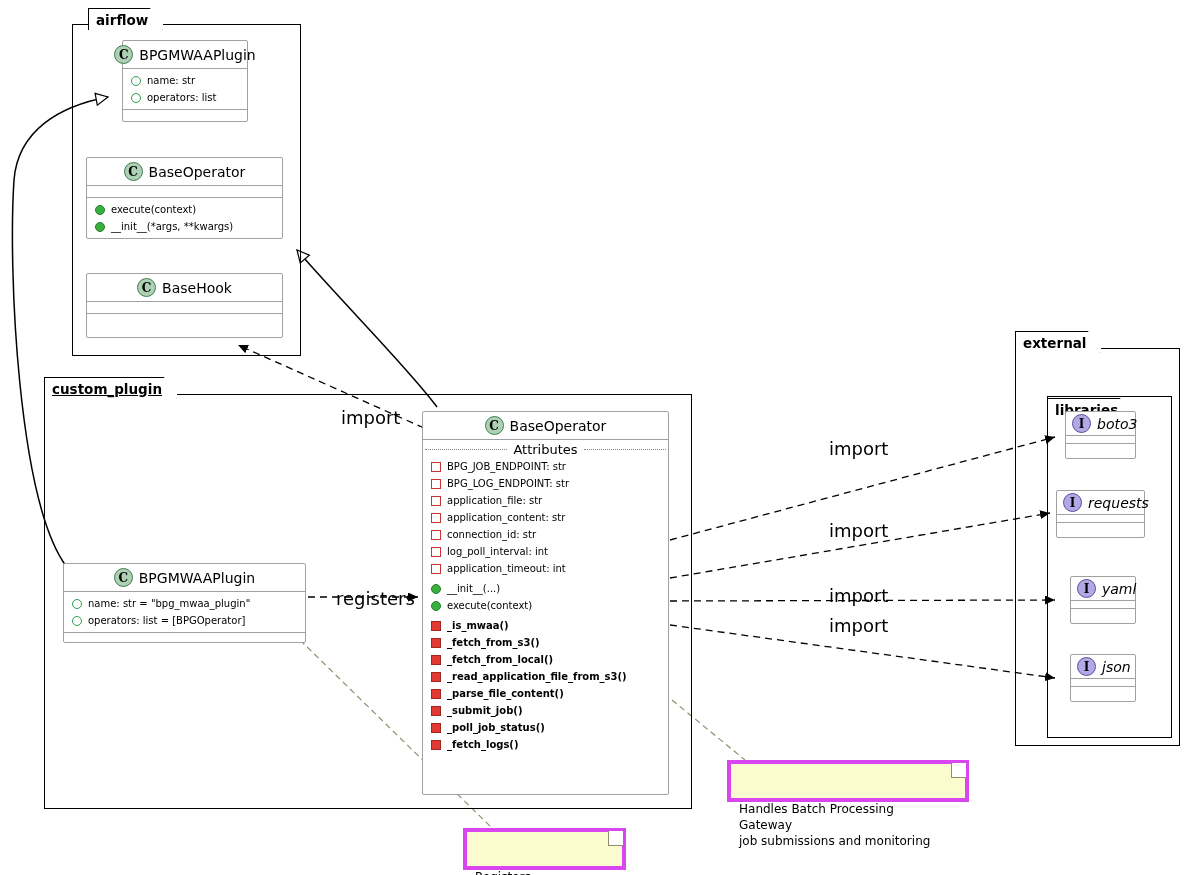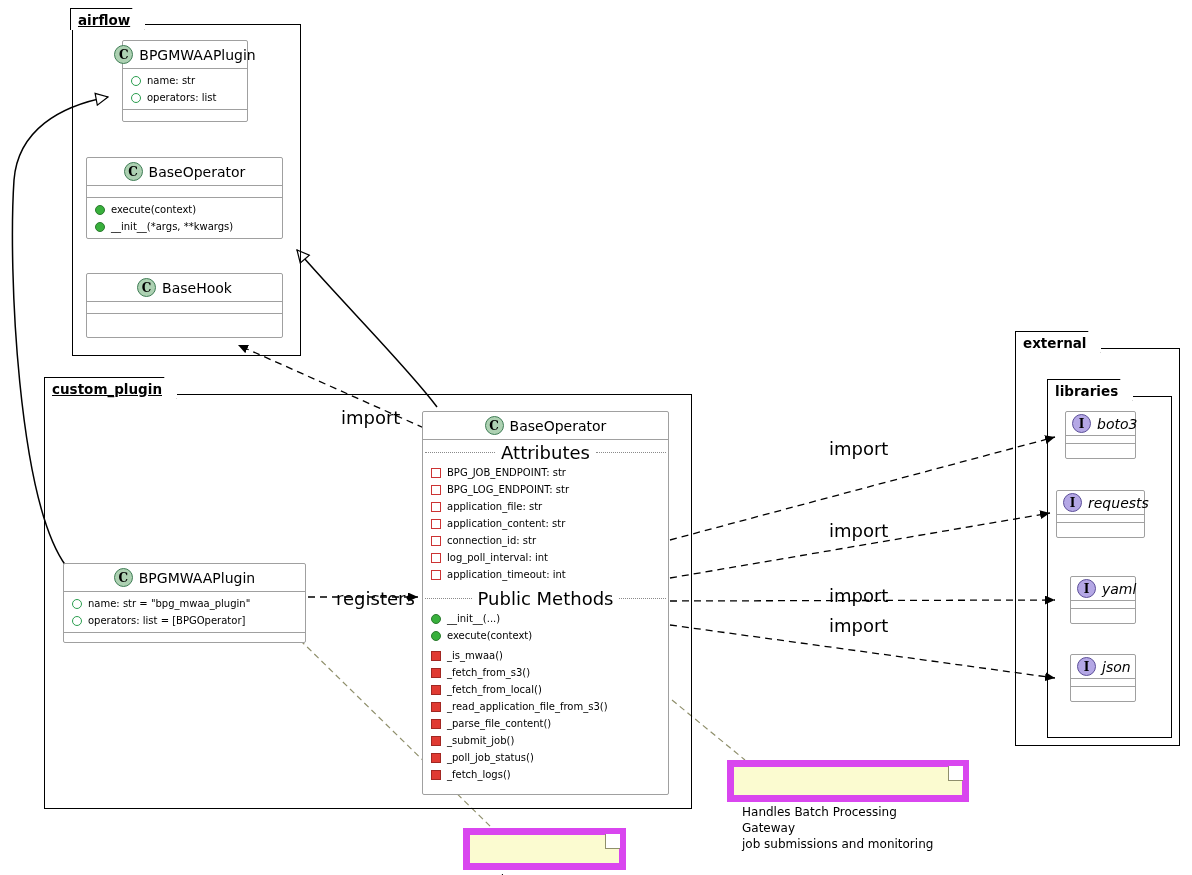--- a/index.html
+++ b/index.html
@@ -147,36 +147,36 @@
     width: 8px; height: 8px;
     background: #ffffff; border: 1.4px solid #c33;
     flex: none; margin-left: 2px;
   }
 
   
   .section {
     display: flex;
     align-items: center;
     gap: 4px;
-    font-size: 18px;
+    font-size: 13px;
     color: #000000;
     padding: 2px 2px 1px 2px;
   }
   .section .line {
     flex: 1 1 auto;
     border-top: 1px dotted #8a8a8a;
     height: 0;
   }
   .section .cap { white-space: nowrap; padding: 0 2px; }
 
   
   .note {
     position: absolute;
     background: #fbfbd0;
-    border: 7px solid #d946ef;
+    border: 4px solid #d946ef;
     box-sizing: border-box;
     font-size: 12px;
     line-height: 16px;
     color: #000000;
     padding: 5px 16px 5px 8px;
     white-space: pre-line;
   }
   .note-fold {
     position: absolute;
     right: -1px; top: -1px;
@@ -224,21 +224,21 @@
 
     <path d="M 670,601 L 1055,600" fill="none" stroke="#000000" stroke-width="1.3" stroke-dasharray="7,5" marker-end="url(#dep-arrow)"></path>
 
     <path d="M 670,625 L 1055,678" fill="none" stroke="#000000" stroke-width="1.3" stroke-dasharray="7,5" marker-end="url(#dep-arrow)"></path>
 
     <path d="M 672,700 L 745,760" fill="none" stroke="#8f8f6b" stroke-width="1.2" stroke-dasharray="6,4"></path>
     <path d="M 300,640 L 492,828" fill="none" stroke="#8f8f6b" stroke-width="1.2" stroke-dasharray="6,4"></path>
   </svg>
 
   <div class="pkg" style="left:72px; top:24px; width:229px; height:332px;"></div>
-  <div class="pkg-tab" style="left:70px; top:8px;text-decoration:underline;">
+  <div class="pkg-tab" style="left:88px; top:8px;">
     <span>airflow</span>
   </div>
 
   <div class="cls" style="left:122px; top:40px; width:126px; height:82px;">
     <div class="cls-title">
       <span class="ico-class">C</span>
       <span>BPGMWAAPlugin</span>
     </div>
     <div class="cls-sep"></div>
     <div class="cls-body">
@@ -346,37 +346,32 @@
       <div class="row">
         <span class="m-priv-square-hollow"></span>
         <span class="row-text">log_poll_interval: int</span>
       </div>
       <div class="row">
         <span class="m-priv-square-hollow"></span>
         <span class="row-text">application_timeout: int</span>
       </div>
     </div>
 
-    <div class="section">
-      <span class="line"></span>
-      <span class="cap">Public Methods</span>
-      <span class="line"></span>
-    </div>
     <div class="cls-body" style="padding-top:0;text-align:center;">
       <div class="row">
         <span class="m-pub-circle"></span>
         <span class="row-text">__init__(...)</span>
       </div>
       <div class="row">
         <span class="m-pub-circle"></span>
         <span class="row-text">execute(context)</span>
       </div>
     </div>
 
-    <div class="cls-body" style="padding-top:0;">
+    <div class="cls-body" style="padding-top:0;font-weight:bold;">
       <div class="row">
         <span class="m-priv-square"></span>
         <span class="row-text">_is_mwaa()</span>
       </div>
       <div class="row">
         <span class="m-priv-square"></span>
         <span class="row-text">_fetch_from_s3()</span>
       </div>
       <div class="row">
         <span class="m-priv-square"></span>
@@ -404,21 +399,21 @@
       </div>
     </div>
   </div>
 
   <div class="pkg" style="left:1015px; top:348px; width:165px; height:398px;"></div>
   <div class="pkg-tab" style="left:1015px; top:331px;">
     <span>external</span>
   </div>
 
   <div class="pkg" style="left:1047px; top:396px; width:125px; height:342px;"></div>
-  <div class="pkg-tab" style="left:1047px; top:379px;">
+  <div class="pkg-tab" style="left:1047px; top:398px;">
     <span>libraries</span>
   </div>
 
   <div class="cls" style="left:1065px; top:411px; width:71px; height:48px;">
     <div class="cls-title" style="justify-content:flex-start; padding:2px 6px;">
       <span class="ico-interface">I</span>
       <span class="name-italic">boto3</span>
     </div>
     <div class="cls-sep"></div>
     <div class="cls-body empty" style="height:7px;"></div>

